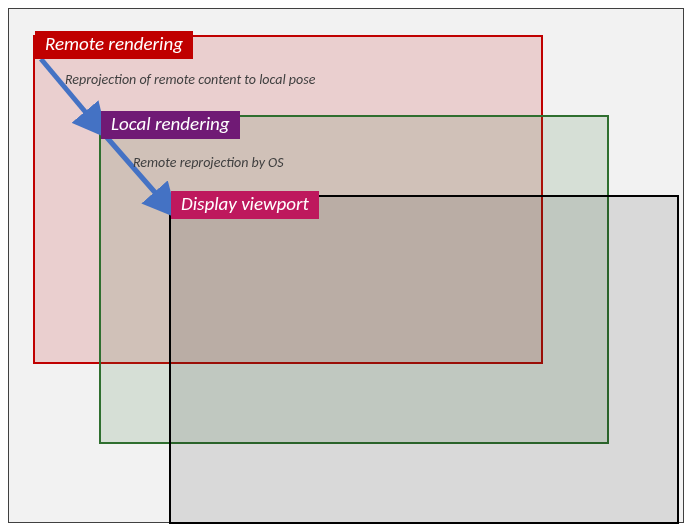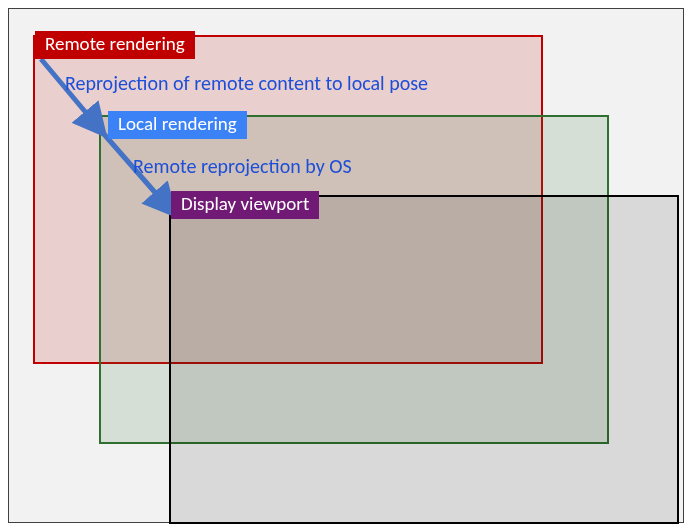--- a/index.html
+++ b/index.html
@@ -18,20 +18,21 @@
   }
   .outer-frame {
     position: absolute;
     left: 8px;
     top: 8px;
     width: 676px;
     height: 515px;
     border: 1px solid #404040;
     background: #f2f2f2;
     box-sizing: border-box;
+    font-style: italic;
   }
   .panel {
     position: absolute;
     box-sizing: border-box;
   }
   .remote {
     left: 24px;
     top: 26px;
     width: 510px;
     height: 329px;
@@ -56,26 +57,26 @@
   }
   .label {
     position: absolute;
     color: #fff;
     font-size: 19px;
     line-height: 1.2;
     padding: 2px 10px 3px 10px;
     white-space: nowrap;
   }
   .label.remote-label { left: 26px; top: 22px; background: #c00000; }
-  .label.local-label  { left: 99px; top: 102px; background: #3b82f6; }
-  .label.display-label{ left: 162px; top: 182px; background: #701a75; }
+  .label.local-label  { left: 92px; top: 102px; background: #701a75; }
+  .label.display-label{ left: 162px; top: 182px; background: #be185d; }
   .caption {
     position: absolute;
-    color: #1d4ed8;
-    font-size: 20px;
+    color: #404040;
+    font-size: 14px;
     white-space: nowrap;
   }
   .caption.c1 { left: 56px; top: 62px; }
   .caption.c2 { left: 124px; top: 145px; }
   .arrow {
     position: absolute;
     overflow: visible;
     pointer-events: none;
   }
 </style>

